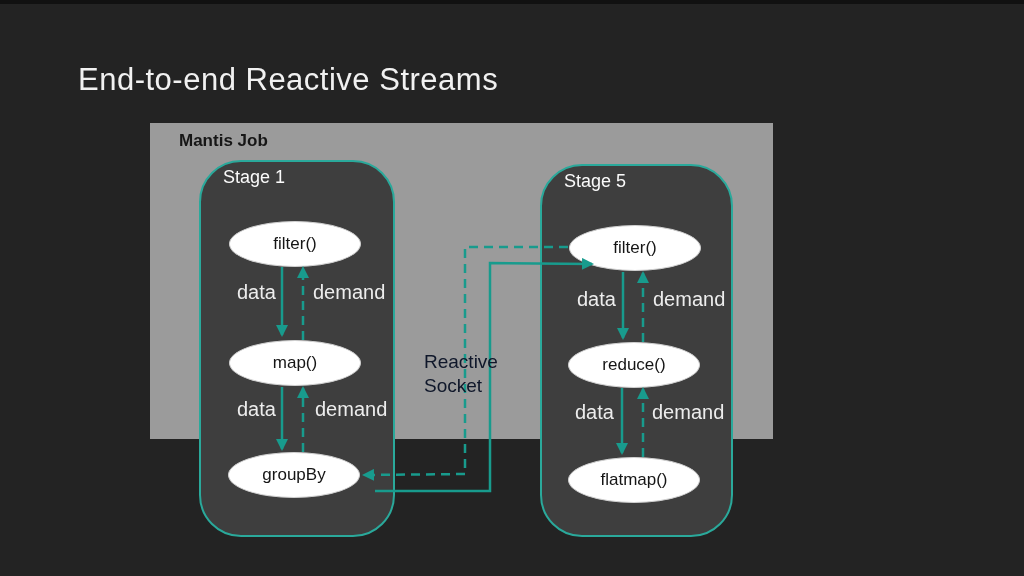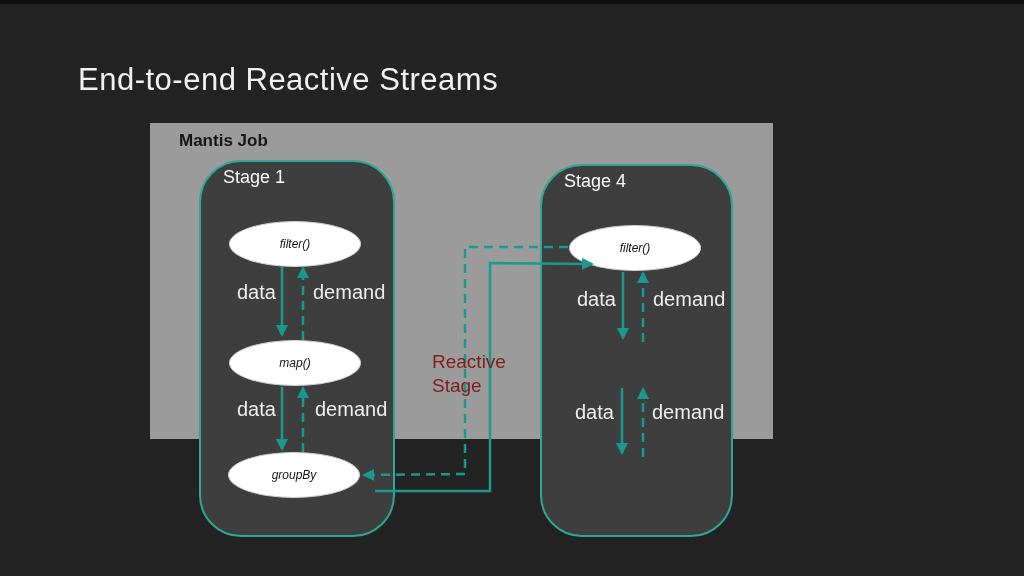--- a/index.html
+++ b/index.html
@@ -14,60 +14,62 @@
   .title{position:absolute;left:78px;top:56px;font-size:31px;font-weight:400;
          line-height:48px;color:var(--title-text);letter-spacing:0.5px;white-space:nowrap;}
   .panel{position:absolute;left:150px;top:123px;width:623px;height:316px;background:var(--panel);}
   .panel-label{position:absolute;left:29px;top:8px;font-size:17px;font-weight:700;color:var(--dark-text);}
   .stage{position:absolute;background:var(--stage-fill);border:2px solid var(--stage-border);border-radius:42px;}
   .stage-1{left:49px;top:37px;width:196px;height:377px;text-align:center;}
   .stage-2{left:390px;top:41px;width:193px;height:373px;}
   .stage-label{position:absolute;left:22px;top:5px;font-size:18px;color:#fbfbfb;}
   .node{position:absolute;width:132px;height:46px;border-radius:50%;background:var(--node-fill);
         border:1px solid #cfcfcf;display:flex;align-items:center;justify-content:center;
-        font-size:12px;color:#151515;font-style:italic;}
+        font-size:17px;color:#151515;}
   .n-filter {left:79px; top:98px;}
   .n-map    {left:79px; top:217px;}
   .n-groupby{left:78px; top:329px;}
   .n-window {left:419px;top:102px;}
   .n-reduce {left:418px;top:219px;}
   .n-flatmap{left:418px;top:334px;}
   svg.connectors{position:absolute;left:0;top:0;width:623px;height:435px;pointer-events:none;}
   .cline{stroke:var(--accent-teal);stroke-width:2.5;fill:none;}
   .cdash{stroke-dasharray:9 6;}
   .ah-fill{fill:var(--accent-teal);}
   .edge-label{position:absolute;font-size:20px;line-height:17px;color:var(--light-text);white-space:nowrap;}
   .el-s1u-data  {left:87px; top:161px;} .el-s1u-demand{left:163px;top:161px;}
   .el-s1l-data  {left:87px; top:278px;} .el-s1l-demand{left:165px;top:278px;}
   .el-s2u-data  {left:427px;top:168px;} .el-s2u-demand{left:503px;top:168px;}
   .el-s2l-data  {left:425px;top:281px;} .el-s2l-demand{left:502px;top:281px;}
-  .socket-label{position:absolute;left:282px;top:227px;font-size:19px;line-height:24px;color:#7f1d1d;}
+  .socket-label{position:absolute;left:274px;top:227px;font-size:19px;line-height:24px;color:#0f172a;}
 </style>
 </head>
 <body>
 
 <div class="top-strip"></div>
 
 <h1 class="title">End-to-end Reactive Streams</h1>
 
 <div class="panel">
   <div class="panel-label">Mantis Job</div>
 
   <div class="stage stage-1">
     <div class="stage-label">Stage 1</div>
   </div>
 
   <div class="stage stage-2">
-    <div class="stage-label">Stage 4</div>
+    <div class="stage-label">Stage 5</div>
   </div>
 
   <div class="node n-filter">filter()</div>
   <div class="node n-groupby">groupBy</div>
   <div class="node n-map">map()</div>
   <div class="node n-window">filter()</div>
+  <div class="node n-reduce">reduce()</div>
+  <div class="node n-flatmap">flatmap()</div>
 
   <svg class="connectors" viewBox="0 0 623 435">
     <defs>
       <marker id="ah" viewBox="0 0 12 12" refX="10" refY="6" markerWidth="12" markerHeight="12" markerUnits="userSpaceOnUse" orient="auto">
         <path class="ah-fill" d="M0,0 L12,6 L0,12 Z"></path>
       </marker>
     </defs>
 
     <path class="cline" d="M132,144 L132,212" marker-end="url(#ah)"></path>
     <path class="cline cdash" d="M153,217 L153,145" marker-end="url(#ah)"></path>
@@ -87,15 +89,15 @@
   <div class="edge-label el-s1u-demand">demand</div>
   <div class="edge-label el-s1l-data">data</div>
   <div class="edge-label el-s1l-demand">demand</div>
   <div class="edge-label el-s2u-data">data</div>
   <div class="edge-label el-s2u-demand">demand</div>
   <div class="edge-label el-s2l-data">data</div>
   <div class="edge-label el-s2l-demand">demand</div>
 
   <div class="socket-label">
     <div>Reactive</div>
-    <div>Stage</div>
+    <div>Socket</div>
   </div>
 </div>
 
 </body></html>

